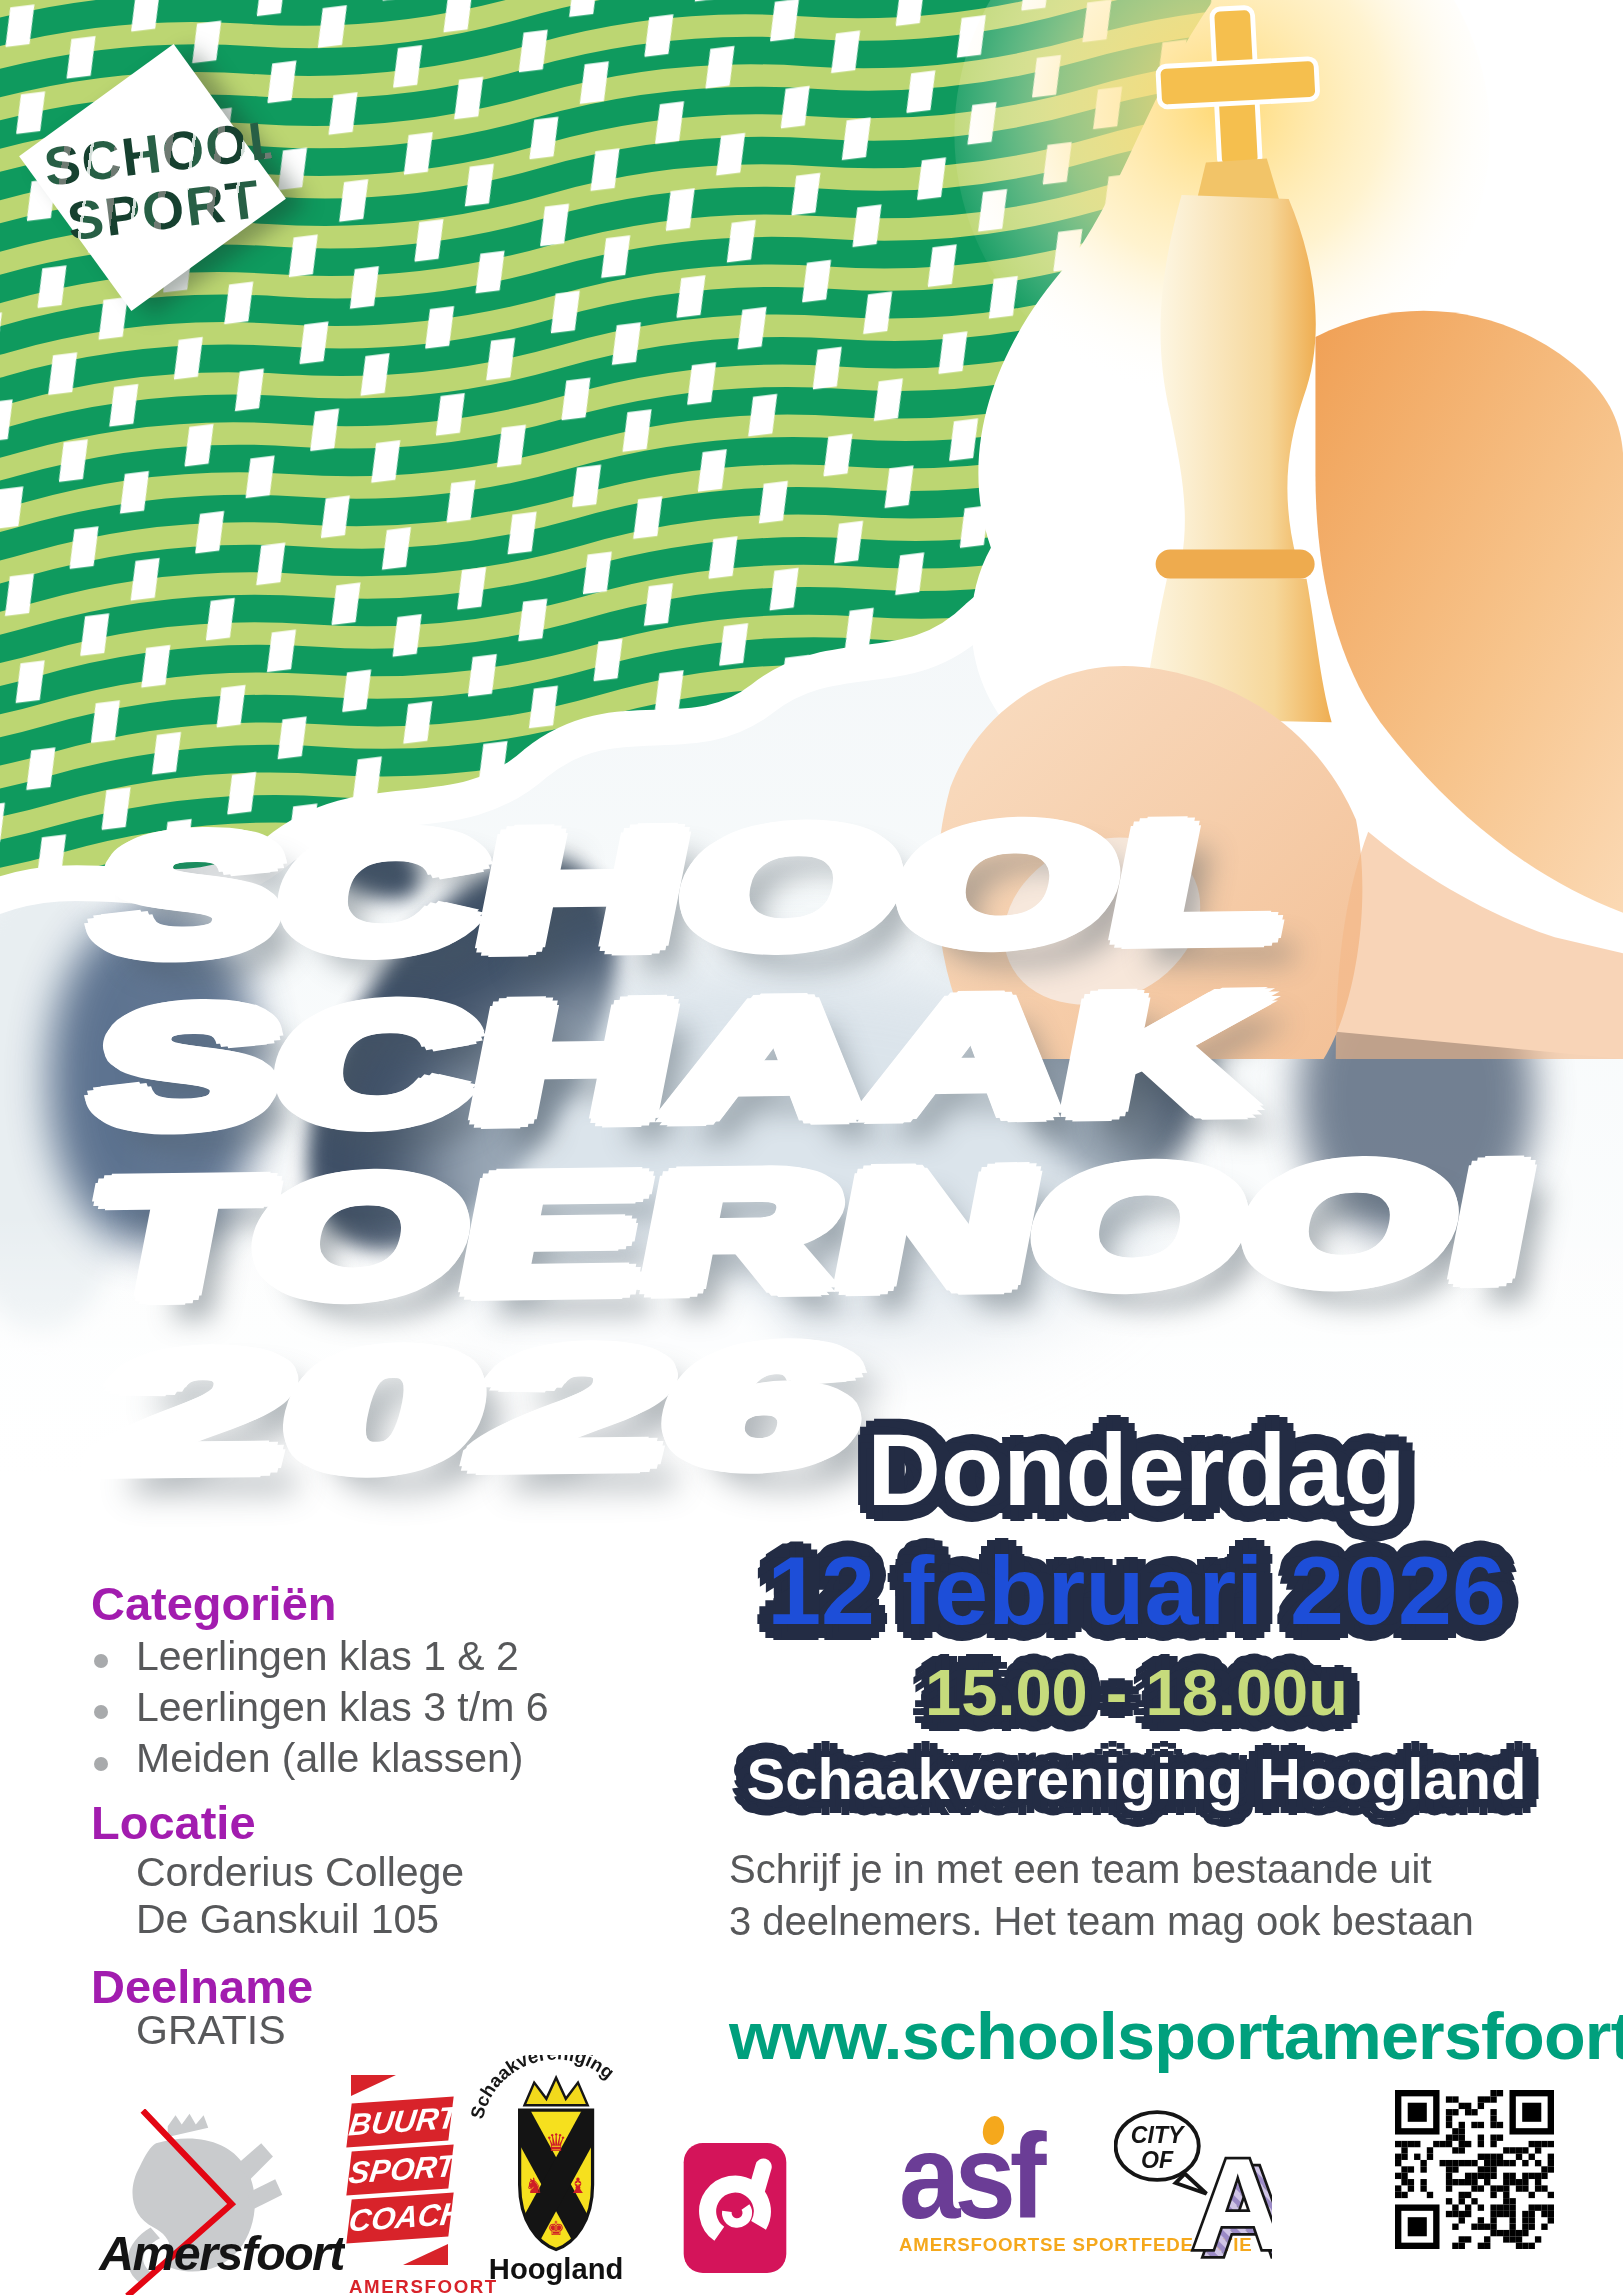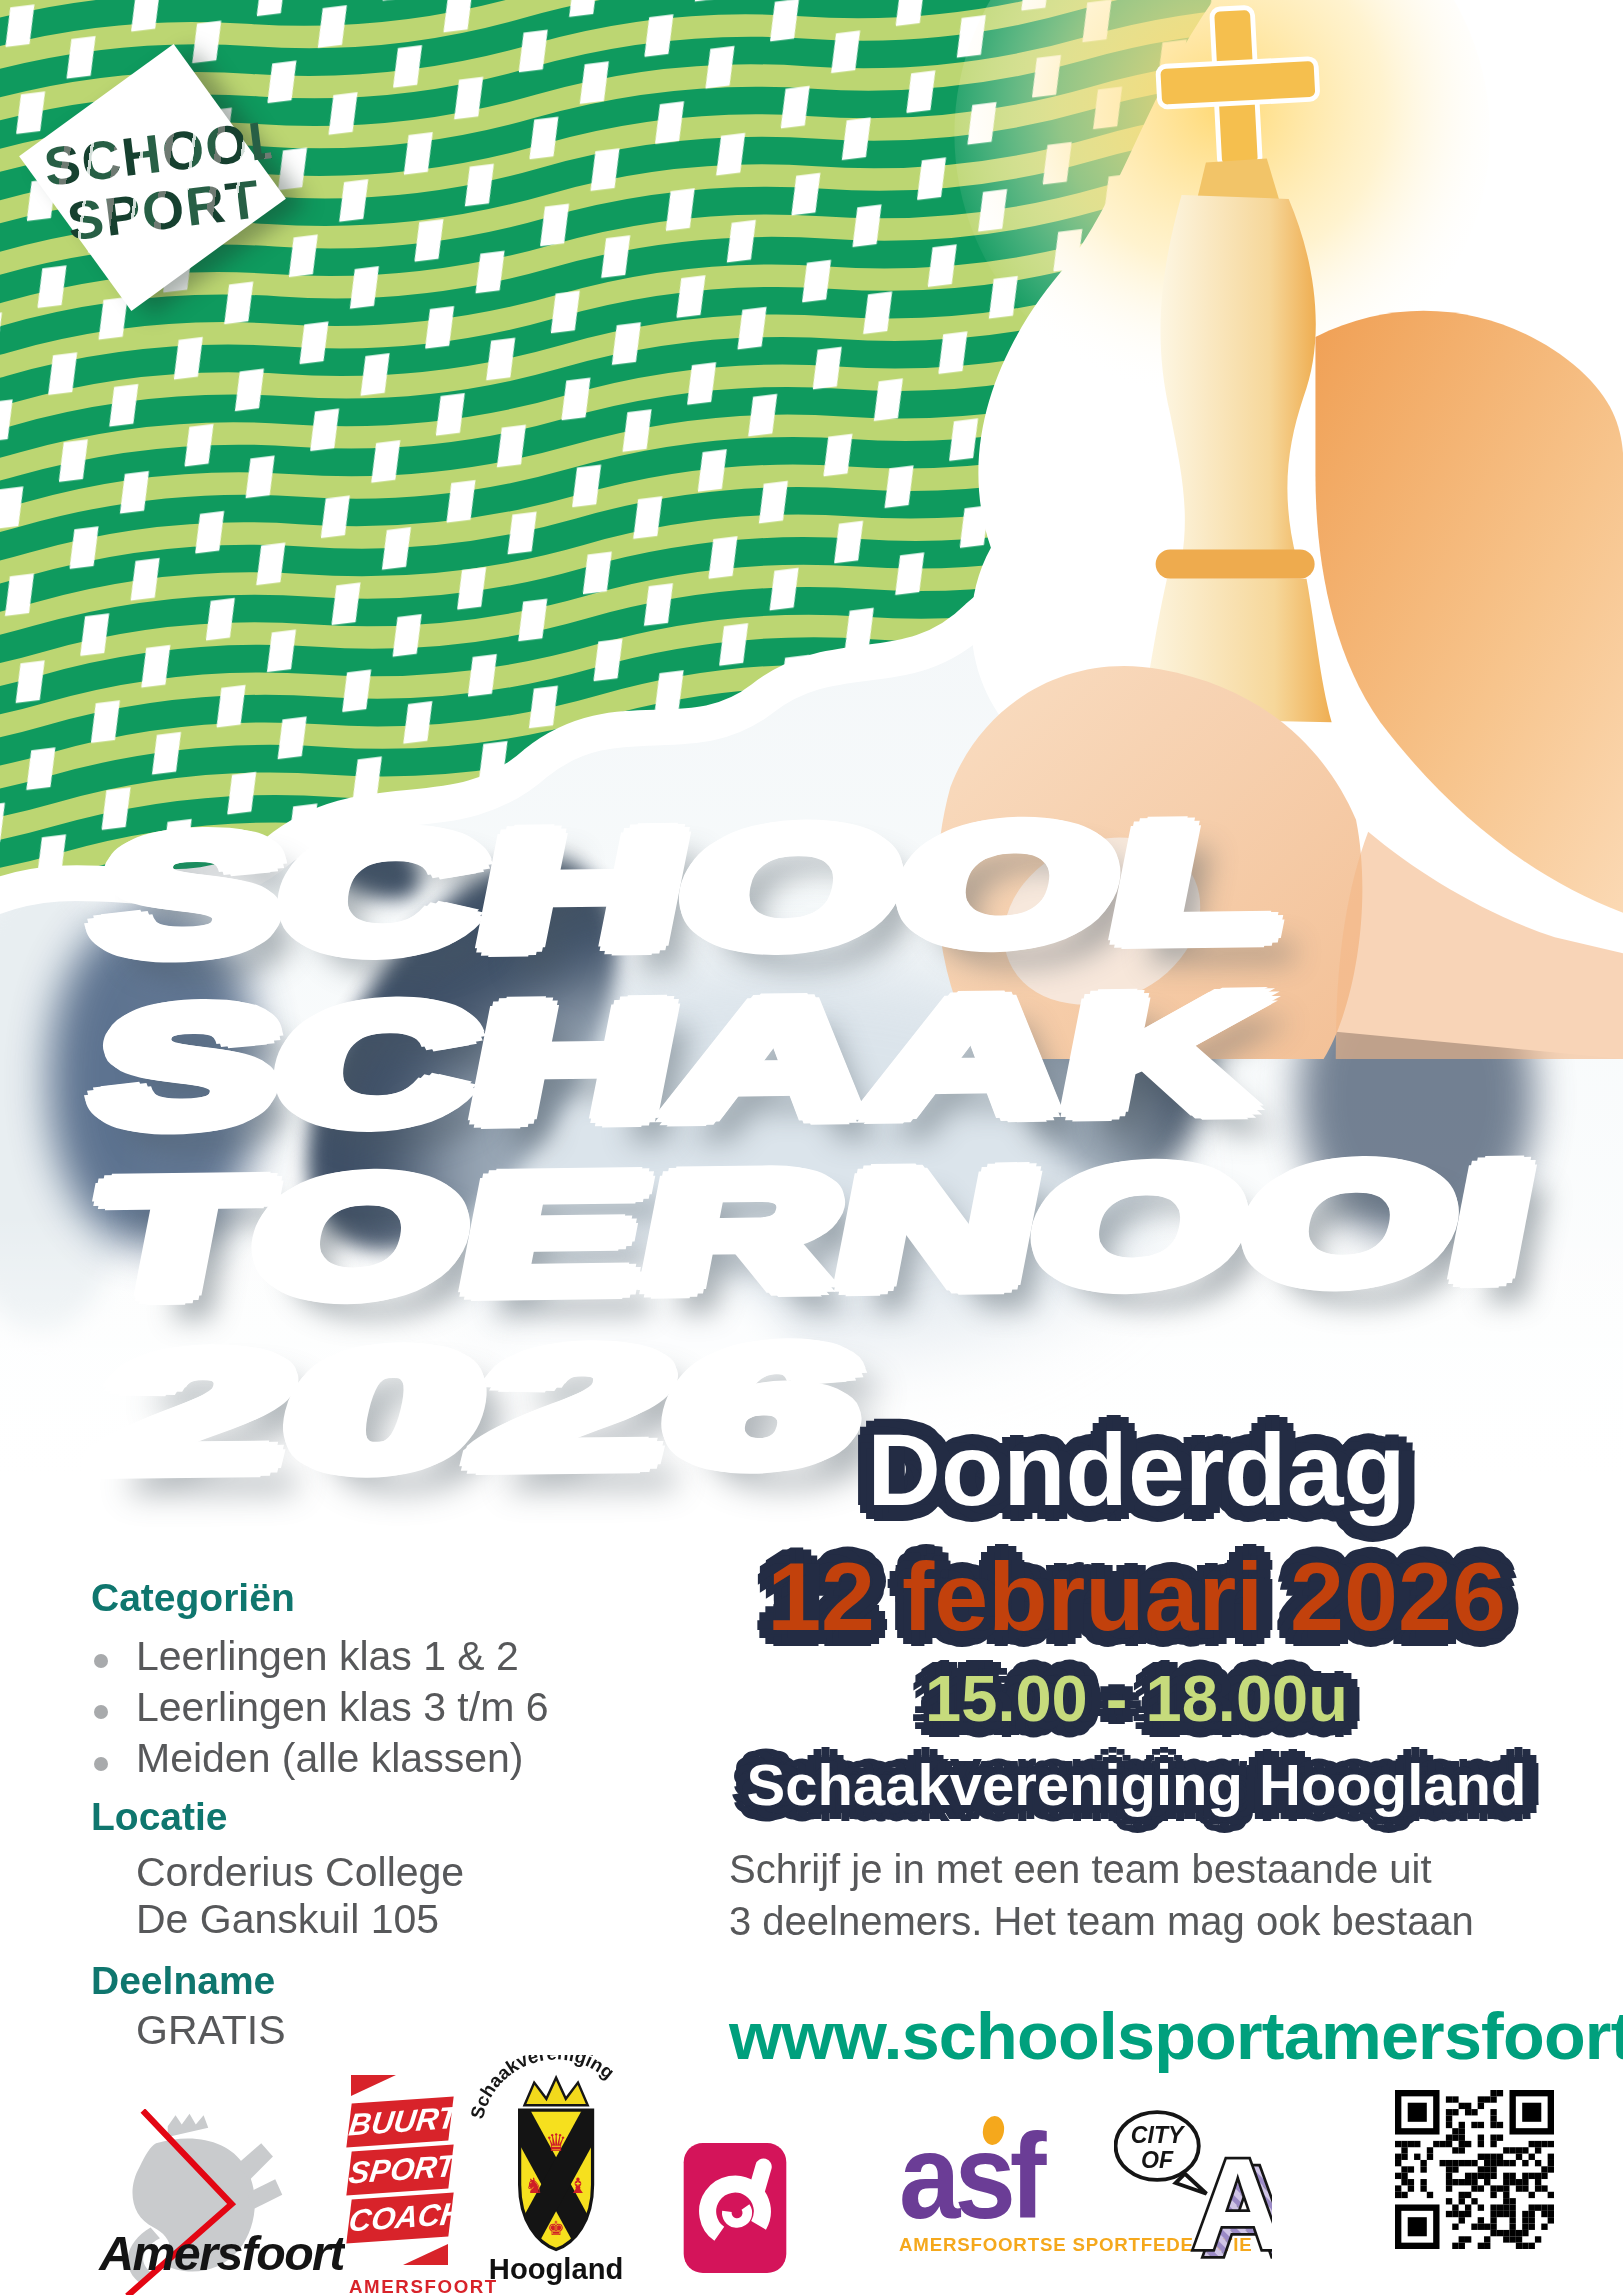--- a/index.html
+++ b/index.html
@@ -40,26 +40,26 @@
   .t4{top:1330px;background-image:linear-gradient(90deg,#17995f,#55b47a);transform:scaleX(2.05) skewX(-8deg) rotate(-1.2deg);}
   
   .event{position:absolute;left:686px;top:1419px;width:901px;z-index:5;text-align:center;font-weight:bold;}
   .outline-navy{text-shadow:
     16px 0 0 #232c44,14px 8px 0 #232c44,8px 14px 0 #232c44,0 16px 0 #232c44,
     -8px 14px 0 #232c44,-14px 8px 0 #232c44,-16px 0 0 #232c44,-14px -8px 0 #232c44,
     -8px -14px 0 #232c44,0 -16px 0 #232c44,8px -14px 0 #232c44,14px -8px 0 #232c44,
     8px 0 0 #232c44,5.7px 5.7px 0 #232c44,0 8px 0 #232c44,-5.7px 5.7px 0 #232c44,
     -8px 0 0 #232c44,-5.7px -5.7px 0 #232c44,0 -8px 0 #232c44,5.7px -5.7px 0 #232c44;}
   .ev-day{font-size:102px;line-height:102px;color:#fff;}
-  .ev-date{font-size:97px;line-height:97px;color:#c2410c;margin-top:27px;}
+  .ev-date{font-size:97px;line-height:97px;color:#1d4ed8;margin-top:21px;}
   .ev-time{font-size:65px;line-height:65px;color:#c6db7c;margin-top:21px;}
   .ev-venue{font-size:58px;line-height:60px;color:#fff;margin-top:24px;}
   
   .info-col{position:absolute;left:0;top:0;z-index:6;}
-  .h-green{position:absolute;left:91px;font-weight:bold;font-size:39px;color:#0f766e;white-space:nowrap;}
+  .h-green{position:absolute;left:91px;font-weight:bold;font-size:47px;color:#a21caf;white-space:nowrap;}
   .body-line{position:absolute;font-size:41px;color:#57585a;white-space:nowrap;}
   .dot{position:absolute;width:14px;height:14px;border-radius:50%;background:#a8aaac;}
   
   .signup-line{position:absolute;left:729px;font-size:40px;color:#57585a;white-space:nowrap;z-index:6;}
   .website{position:absolute;left:729px;top:1997px;font-size:67px;font-weight:bold;color:#00a07d;
     white-space:nowrap;z-index:6;transform:scaleX(1.02);transform-origin:0 0;letter-spacing:-0.8px;}
   
   .sponsor{position:absolute;z-index:7;}
   .buurt{left:349px;top:2075px;width:107px;}
   .buurt-bar{width:102px;height:44px;background:#d8232a;margin:4px 0;transform:skew(-7deg,-4deg);

